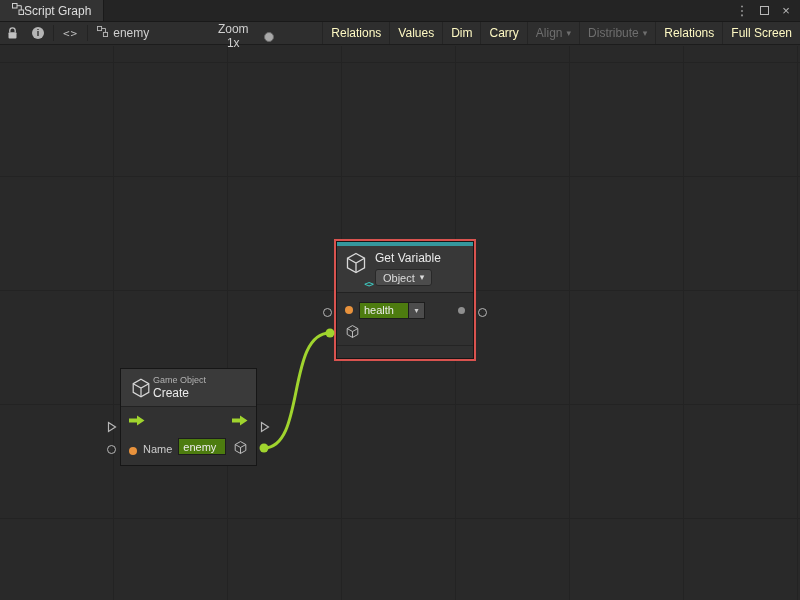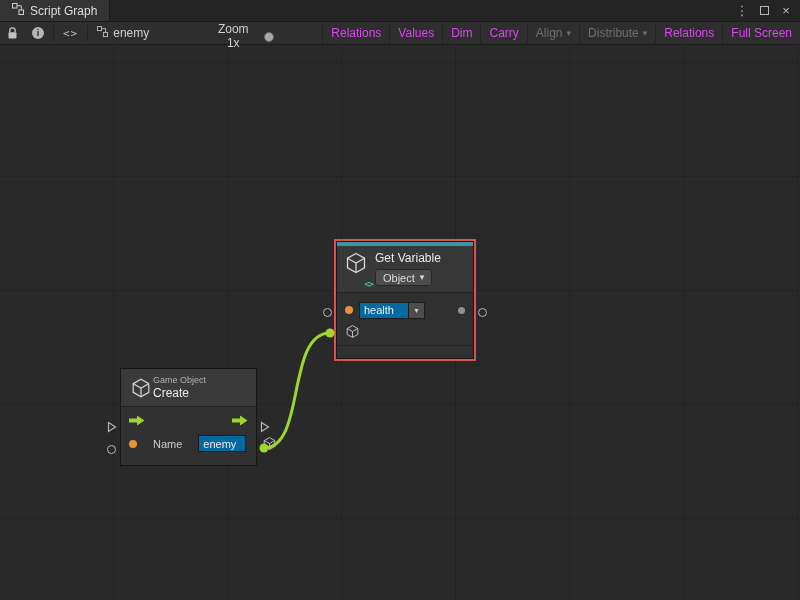--- a/index.html
+++ b/index.html
@@ -10,21 +10,21 @@
     background:#292929; user-select:none;
   }
 
   
   .titlebar {
     position:absolute; top:0; left:0; right:0; height:22px;
     background:#242424; border-bottom:1px solid #191919;
     display:flex; align-items:stretch; z-index:10;
   }
   .tab {
-    display:flex; align-items:center; gap:6px; padding:0 12px;
+    display:flex; align-items:center; padding:0 12px;
     background:#333333; color:#dedede; font-size:12px;
     border-right:1px solid #1a1a1a;
   }
   .titlebar-right {
     margin-left:auto; display:flex; align-items:center; gap:4px; padding-right:5px;
   }
   .win-btn {
     width:18px; height:18px; display:flex; align-items:center; justify-content:center;
     color:#b8b8b8; font-size:13px; line-height:1;
   }
@@ -44,21 +44,21 @@
   }
   .code-glyph { font-family:"DejaVu Sans Mono", monospace; font-size:11px; color:#bdbdbd; letter-spacing:1px; }
   .zoom-track { position:relative; width:86px; height:2px; background:#5a5a5a; margin:0 9px; }
   .zoom-handle {
     position:absolute; top:-4px; right:2px; width:10px; height:10px;
     border-radius:50%; background:#a8a8a8; border:1px solid #6a6a6a;
   }
   .btn-group { margin-left:auto; display:flex; align-items:stretch; }
   .tbtn {
     display:flex; align-items:center; gap:4px; padding:0 8px;
-    border-left:1px solid #242424; color:#d946ef; cursor:default; white-space:nowrap;
+    border-left:1px solid #242424; color:#fef9c3; cursor:default; white-space:nowrap;
   }
   .tbtn.disabled { color:#6e6e6e; }
   .caret { font-size:9px; line-height:1; }
 
   
   .canvas {
     position:absolute; top:46px; left:0; right:0; bottom:0;
     background-color:#292929;
     background-image:
       linear-gradient(to right, #232323 1px, transparent 1px),
@@ -83,37 +83,37 @@
   }
   .gv-body { border-top:1px solid #222; background:#303030; padding:6px 8px 0; }
   .port-row { display:flex; align-items:center; gap:6px; height:22px; }
   .gv-footer { height:13px; border-top:1px solid #242424; margin:4px -8px 0; }
 
   .dot-orange { width:8px; height:8px; border-radius:50%; background:#e8923c; flex:0 0 auto; }
   .dot-gray   { width:7px; height:7px; border-radius:50%; background:#8f8f8f; margin-left:auto; }
 
   .field-group { display:flex; align-items:stretch; height:17px; }
   .text-field {
-    width:50px; height:17px; background:#0369a1; border:1px solid #1d1d1d;
+    width:50px; height:17px; background:#4d7c0f; border:1px solid #1d1d1d;
     color:#ececec; font-size:11px; padding:0 4px; outline:none;
     font-family:"Liberation Sans", sans-serif;
   }
   .field-drop {
     width:16px; background:#4c4c4c; border:1px solid #1d1d1d; border-left:none;
     display:flex; align-items:center; justify-content:center; color:#cfcfcf; font-size:8px;
   }
 
   
   .node-create { left:120px; top:368px; width:137px; }
   .cr-header { background:#3a3a3a; padding:6px 9px; display:flex; gap:1px; align-items:center; }
   .cr-cat { font-size:9px; color:#b2b2b2; }
   .cr-title { font-size:12px; color:#eaeaea; margin-top:1px; }
   .cr-body { border-top:1px solid #222; background:#313131; padding:2px 8px 10px; }
   .flow-row { display:flex; justify-content:space-between; align-items:center; height:23px; }
-  .param-row { display:flex; align-items:center; gap:16px; height:23px; }
+  .param-row { display:flex; align-items:flex-end; gap:6px; height:23px; }
   .name-field { width:48px; }
   .cube-right { margin-left:auto; display:flex; }
 
   
   .port { position:absolute; display:flex; }
   .port-circle { width:9px; height:9px; border:1px solid #b5b5b5; border-radius:50%; background:transparent; }
 
   
   .cube-wrap { position:relative; display:flex; flex:0 0 auto; }
   .cube-badge {

